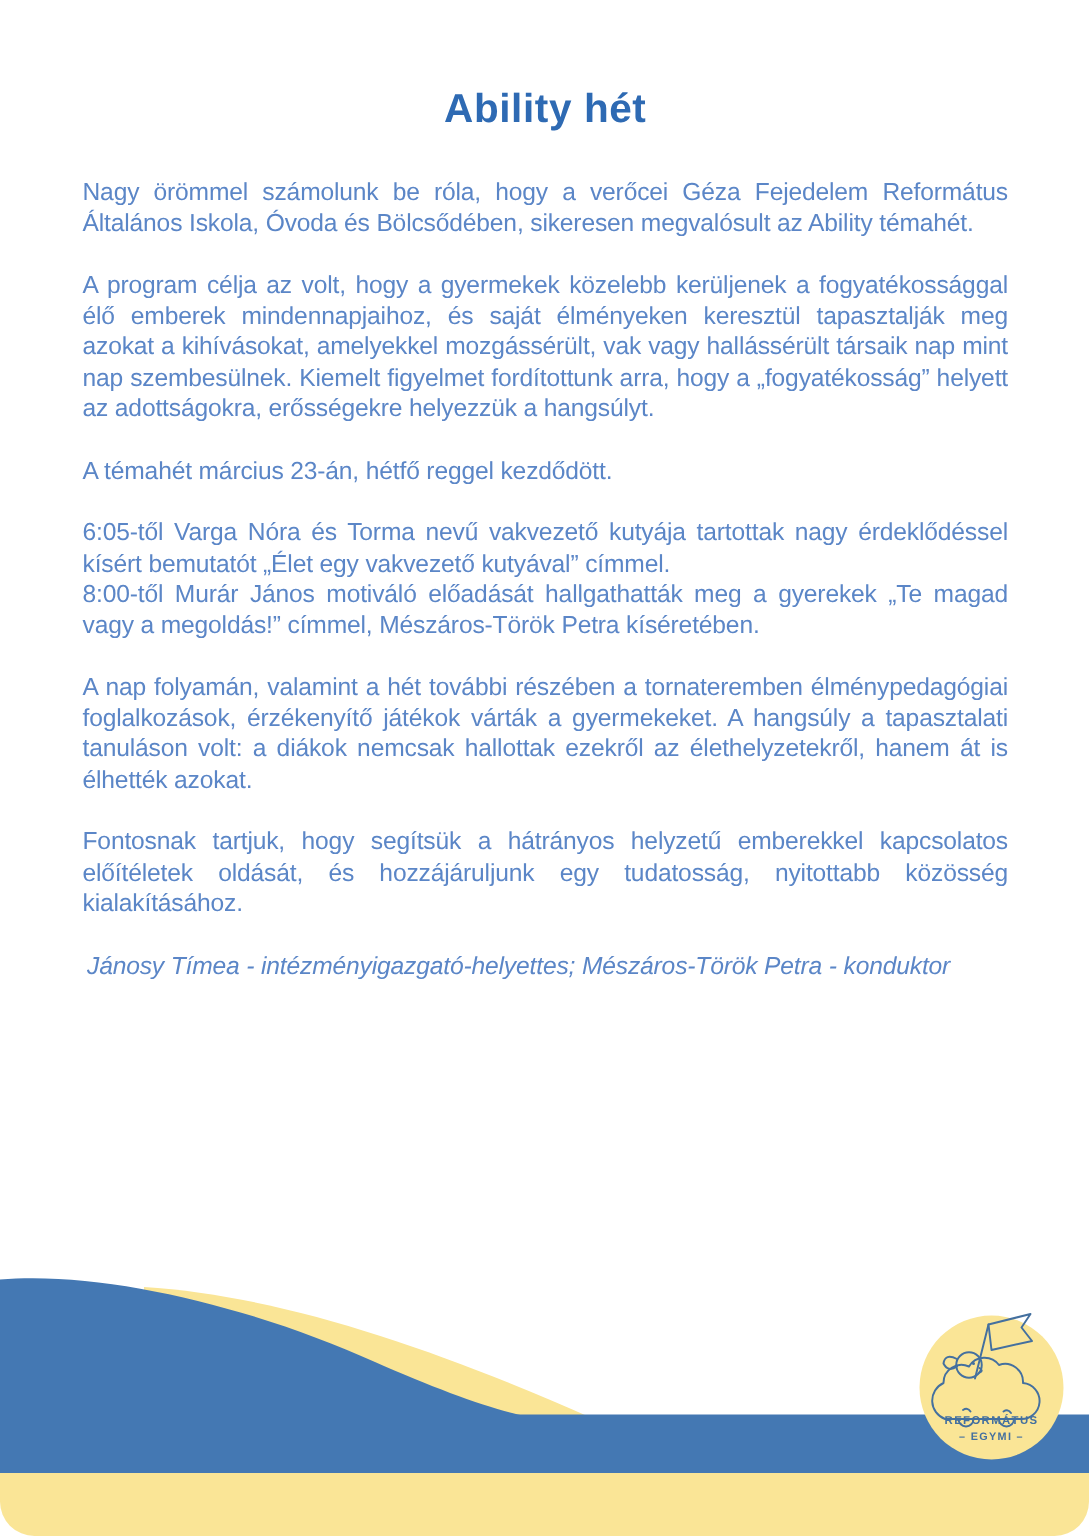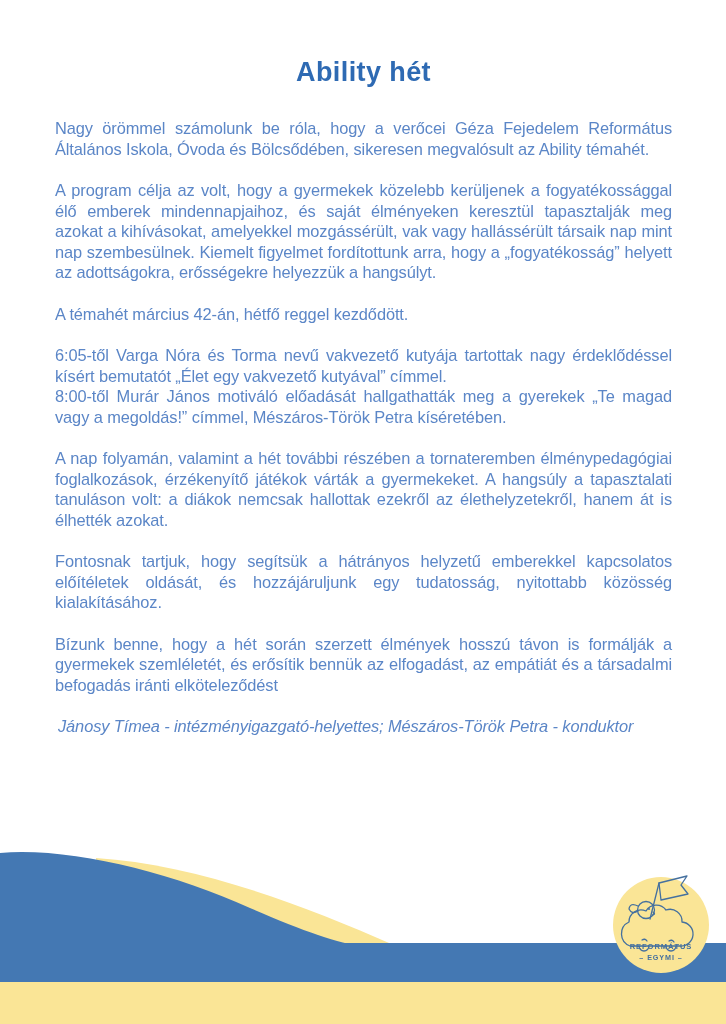--- a/index.html
+++ b/index.html
@@ -7,20 +7,21 @@
   body {
     width: 726px; height: 1024px;
     font-family: "Liberation Sans", sans-serif;
     overflow: hidden;
   }
   .page {
     position: relative;
     width: 726px; height: 1024px;
     background: #ffffff;
     overflow: hidden;
+    border-radius: 23px;
   }
   .content {
     position: absolute;
     left: 55px; top: 0;
     width: 617px;
   }
   .doc-title {
     margin-top: 57px;
     text-align: center;
     font-size: 27px;
@@ -73,39 +74,36 @@
 
       <div class="paragraph">
         <div class="entry">Nagy örömmel számolunk be róla, hogy a verőcei Géza Fejedelem Református Általános Iskola, Óvoda és Bölcsődében, sikeresen megvalósult az Ability témahét.</div>
       </div>
 
       <div class="paragraph">
         <div class="entry">A program célja az volt, hogy a gyermekek közelebb kerüljenek a fogyatékossággal élő emberek mindennapjaihoz, és saját élményeken keresztül tapasztalják meg azokat a kihívásokat, amelyekkel mozgássérült, vak vagy hallássérült társaik nap mint nap szembesülnek. Kiemelt figyelmet fordítottunk arra, hogy a „fogyatékosság” helyett az adottságokra, erősségekre helyezzük a hangsúlyt.</div>
       </div>
 
       <div class="paragraph">
-        <div class="entry">A témahét március 42-án, hétfő reggel kezdődött.</div>
+        <div class="entry">A témahét március 23-án, hétfő reggel kezdődött.</div>
       </div>
 
       <div class="paragraph">
         <div class="entry">6:05-től Varga Nóra és Torma nevű vakvezető kutyája tartottak nagy érdeklődéssel kísért bemutatót „Élet egy vakvezető kutyával” címmel.</div>
         <div class="entry">8:00-től Murár János motiváló előadását hallgathatták meg a gyerekek „Te magad vagy a megoldás!” címmel, Mészáros-Török Petra kíséretében.</div>
       </div>
 
       <div class="paragraph">
         <div class="entry">A nap folyamán, valamint a hét további részében a tornateremben élménypedagógiai foglalkozások, érzékenyítő játékok várták a gyermekeket. A hangsúly a tapasztalati tanuláson volt: a diákok nemcsak hallottak ezekről az élethelyzetekről, hanem át is élhették azokat.</div>
       </div>
 
       <div class="paragraph">
         <div class="entry">Fontosnak tartjuk, hogy segítsük a hátrányos helyzetű emberekkel kapcsolatos előítéletek oldását, és hozzájáruljunk egy tudatosság, nyitottabb közösség kialakításához.</div>
       </div>
 
-      <div class="paragraph">
-        <div class="entry">Bízunk benne, hogy a hét során szerzett élmények hosszú távon is formálják a gyermekek szemléletét, és erősítik bennük az elfogadást, az empátiát és a társadalmi befogadás iránti elköteleződést</div>
-      </div>
 
       <div class="signature">Jánosy Tímea - intézményigazgató-helyettes; Mészáros-Török Petra -  konduktor</div>
 
     </div>
   </div>
 
   <svg class="footer-art" viewBox="0 0 726 204" xmlns="http://www.w3.org/2000/svg" aria-hidden="true">
 
     <path d="M 96 38 C 190 44 292 80 396 126 L 96 126 Z" fill="#fae596"></path>
 

